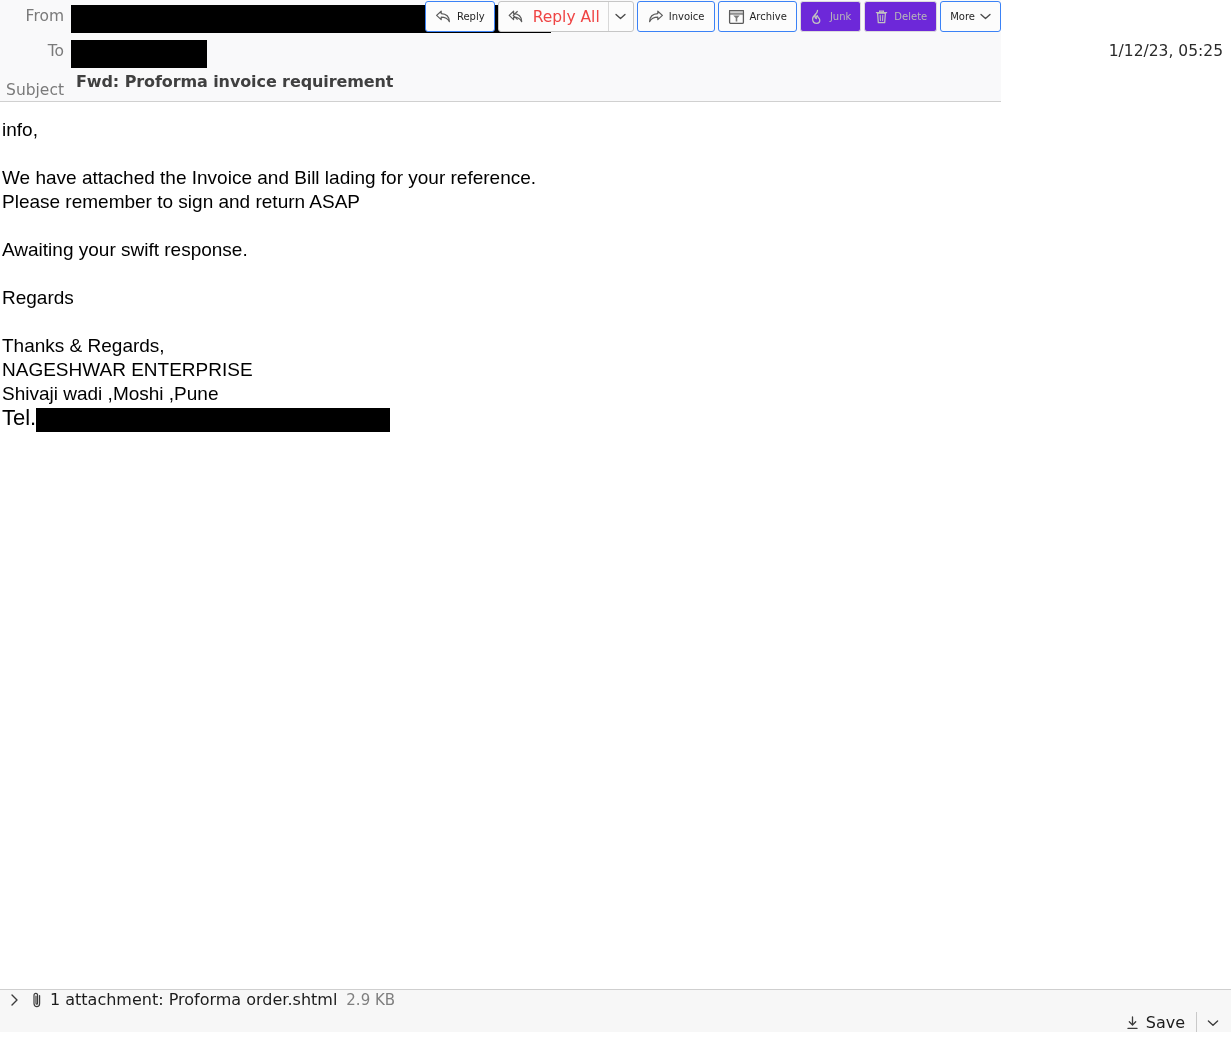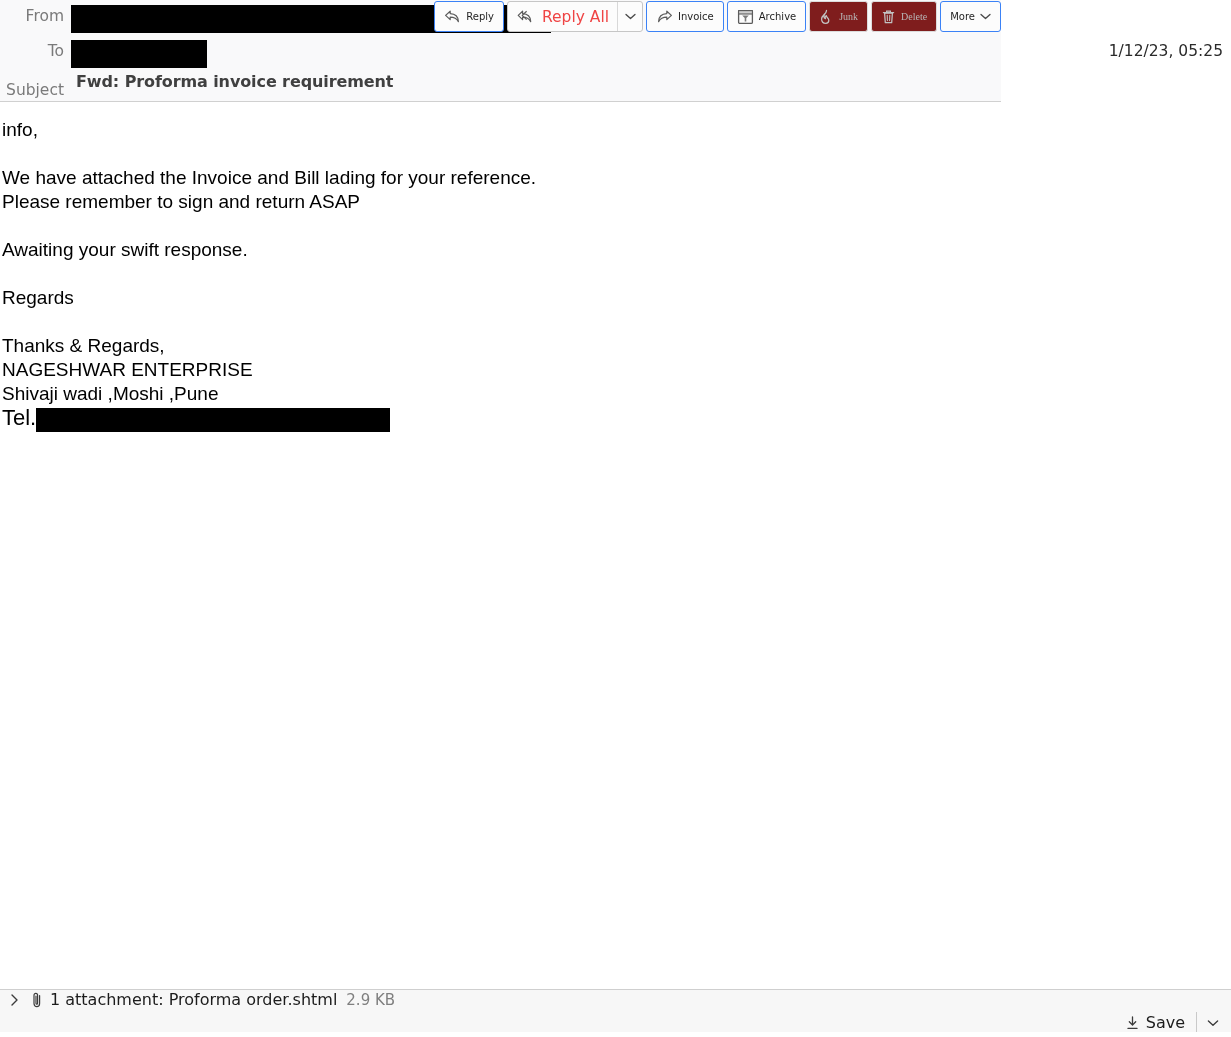--- a/index.html
+++ b/index.html
@@ -102,22 +102,21 @@
     background: #fcfcfc;
     font-size: 10px;
     color: #1f1f1f;
     box-sizing: border-box;
     white-space: nowrap;
     cursor: default;
   }
   .tb-btn.disabled {
     color: #b8b8b8;
     border-color: #dcdcdc;
-    background: #7f1d1d;
-    font-family: Liberation Serif, serif;
+    background: #6d28d9;
   }
   .tb-split {
     display: flex;
     align-items: stretch;
     border: 1px solid #c6c6c6;
     border-radius: 3px;
     background: #fcfcfc;
     box-sizing: border-box;
     height: 31px;
   }

